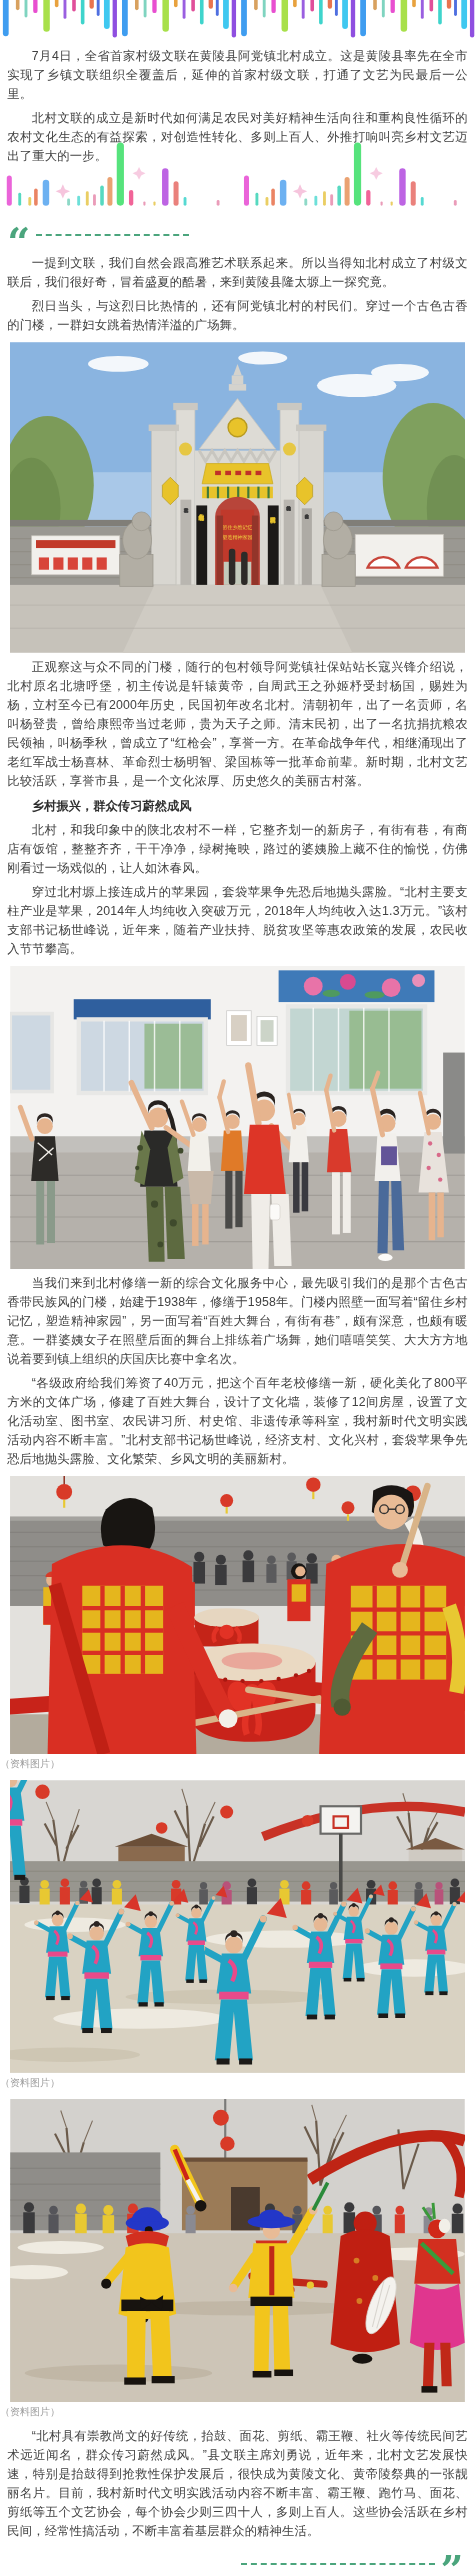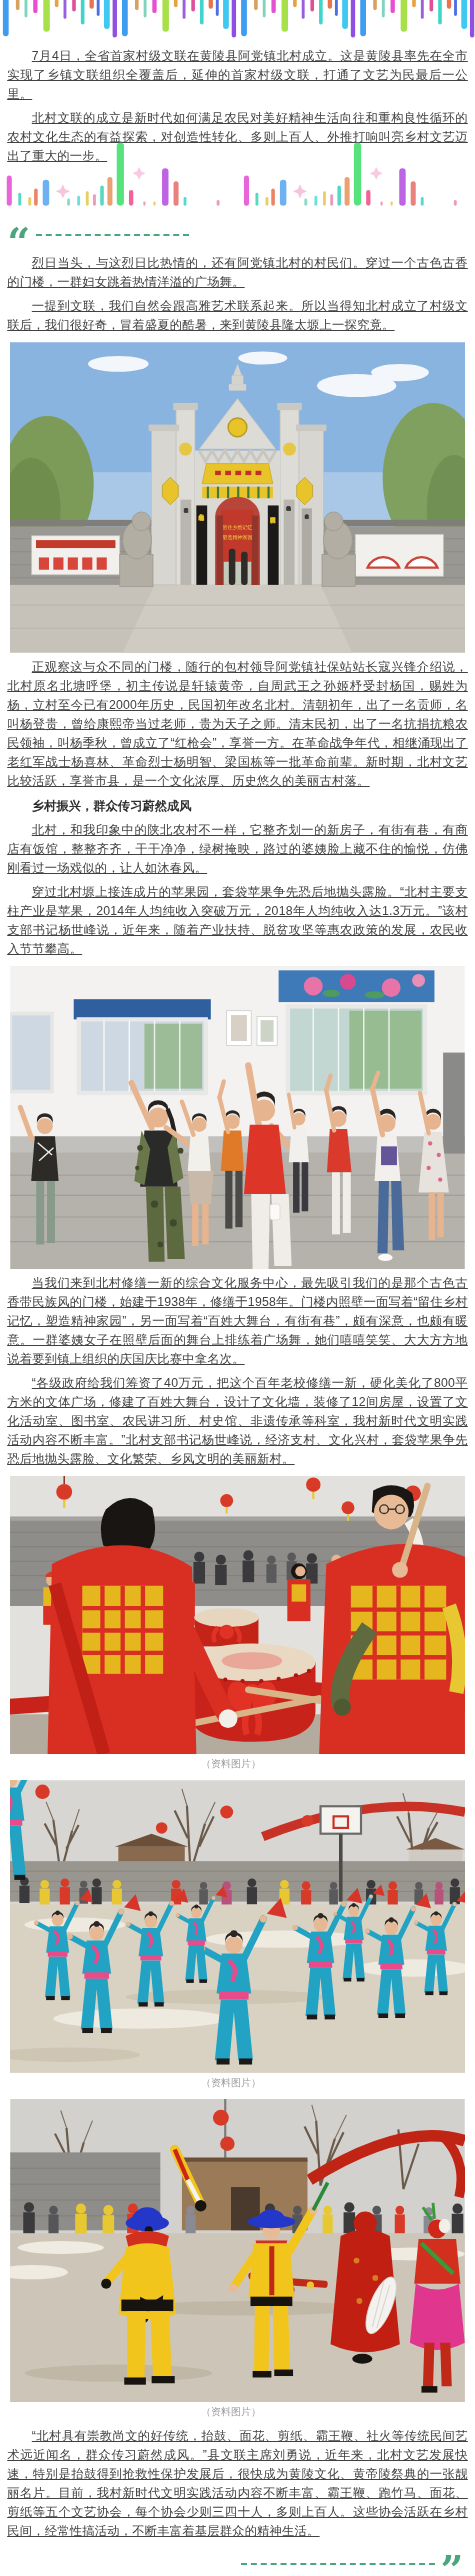--- a/index.html
+++ b/index.html
@@ -1,29 +1,29 @@
 <!DOCTYPE html>
 <html style="font-size:11.6px"><head>
 <meta charset="utf-8">
 <style>
   html,body{margin:0;padding:0;}
   body{width:475px;background:#ffffff;font-family:"Liberation Sans","DejaVu Sans",sans-serif;color:#404040;}
   .article{width:475px;overflow:hidden;position:relative;}
-  .para{font-size:12.3px;line-height:19px;text-align:justify;text-indent:2em;margin:5px 7.2px;color:#414141;letter-spacing:0.2px;text-decoration:underline;}
+  .para{font-size:12.3px;line-height:19px;text-align:justify;text-indent:2em;margin:5px 7.2px;color:#414141;letter-spacing:0.2px;}
   .section-heading{font-size:12.3px;line-height:19px;font-weight:bold;color:#2f2f2f;margin:5.8px 7.2px 2.9px;text-indent:2em;}
   .confetti{display:block;}
   .confetti-mid{margin-top:-30px;position:relative;z-index:2;pointer-events:none;}
   .quote-open-row{display:flex;align-items:center;margin:11.6px 0 2.9px 7.2px;}
   .quote-close-row{display:flex;align-items:center;justify-content:flex-end;margin:8.7px 11.6px 24.6px 0;}
   .quote-glyph{font-family:"DejaVu Serif","Liberation Serif",serif;font-weight:bold;font-size:40px;color:#4ba57d;display:inline-block;height:27.5px;line-height:40px;overflow:hidden;}
   .dash-line{border-top:2.9px dashed #4ba57d;width:153px;margin-left:5.8px;height:0;}
   .dash-line-end{border-top:2.9px dashed #4ba57d;width:194px;margin-right:5.8px;height:0;}
   .photo{margin:7.2px 10px 2.9px;}
   .photo svg{display:block;}
-  .caption{font-size:10px;color:#9b9b9b;text-align:center;margin:2.9px 13px 8.7px 0;font-family:Liberation Serif, serif;}
+  .caption{font-size:10px;color:#9b9b9b;text-align:left;margin:2.9px 13px 8.7px 0;font-family:Liberation Serif, serif;}
 </style>
 </head>
 <body>
 
 <div class="article">
 
   <svg class="confetti" width="475" height="42" viewBox="0 0 658 58">
     <g id="ct">
       <rect x="4" y="-6" width="8" height="56" rx="4" fill="#3f9df0"></rect>
       <rect x="22" y="-6" width="5" height="20" rx="2.5" fill="#d8a15f"></rect>
@@ -72,22 +72,22 @@
       <path d="M192 36 l3 6 6 3 -6 3 -3 6 -3 -6 -6 -3 6 -3 z" fill="#f0a0c8" opacity="0.6"></path>
     </g>
     <use href="#cm" x="330"></use>
   </svg>
 
   <div class="quote-open-row">
     <span class="quote-glyph">“</span>
     <span class="dash-line"></span>
   </div>
 
+  <p class="para">一提到文联，我们自然会跟高雅艺术联系起来。所以当得知北村成立了村级文联后，我们很好奇，冒着盛夏的酷暑，来到黄陵县隆太塬上一探究竟。</p>
   <p class="para">烈日当头，与这烈日比热情的，还有阿党镇北村的村民们。穿过一个古色古香的门楼，一群妇女跳着热情洋溢的广场舞。</p>
-  <p class="para">一提到文联，我们自然会跟高雅艺术联系起来。所以当得知北村成立了村级文联后，我们很好奇，冒着盛夏的酷暑，来到黄陵县隆太塬上一探究竟。</p>
 
   <div class="photo">
     <svg width="455" height="311" viewBox="0 0 630 430">
       <rect width="630" height="300" fill="#8ab4e0"></rect>
       <rect y="180" width="630" height="120" fill="#a9c8e8"></rect>
       <g fill="#ffffff" opacity="0.9">
         <ellipse cx="480" cy="60" rx="55" ry="16"></ellipse>
           <ellipse cx="540" cy="42" rx="40" ry="12"></ellipse>
         <ellipse cx="600" cy="120" rx="45" ry="14"></ellipse>
           <ellipse cx="150" cy="30" rx="42" ry="11"></ellipse>

